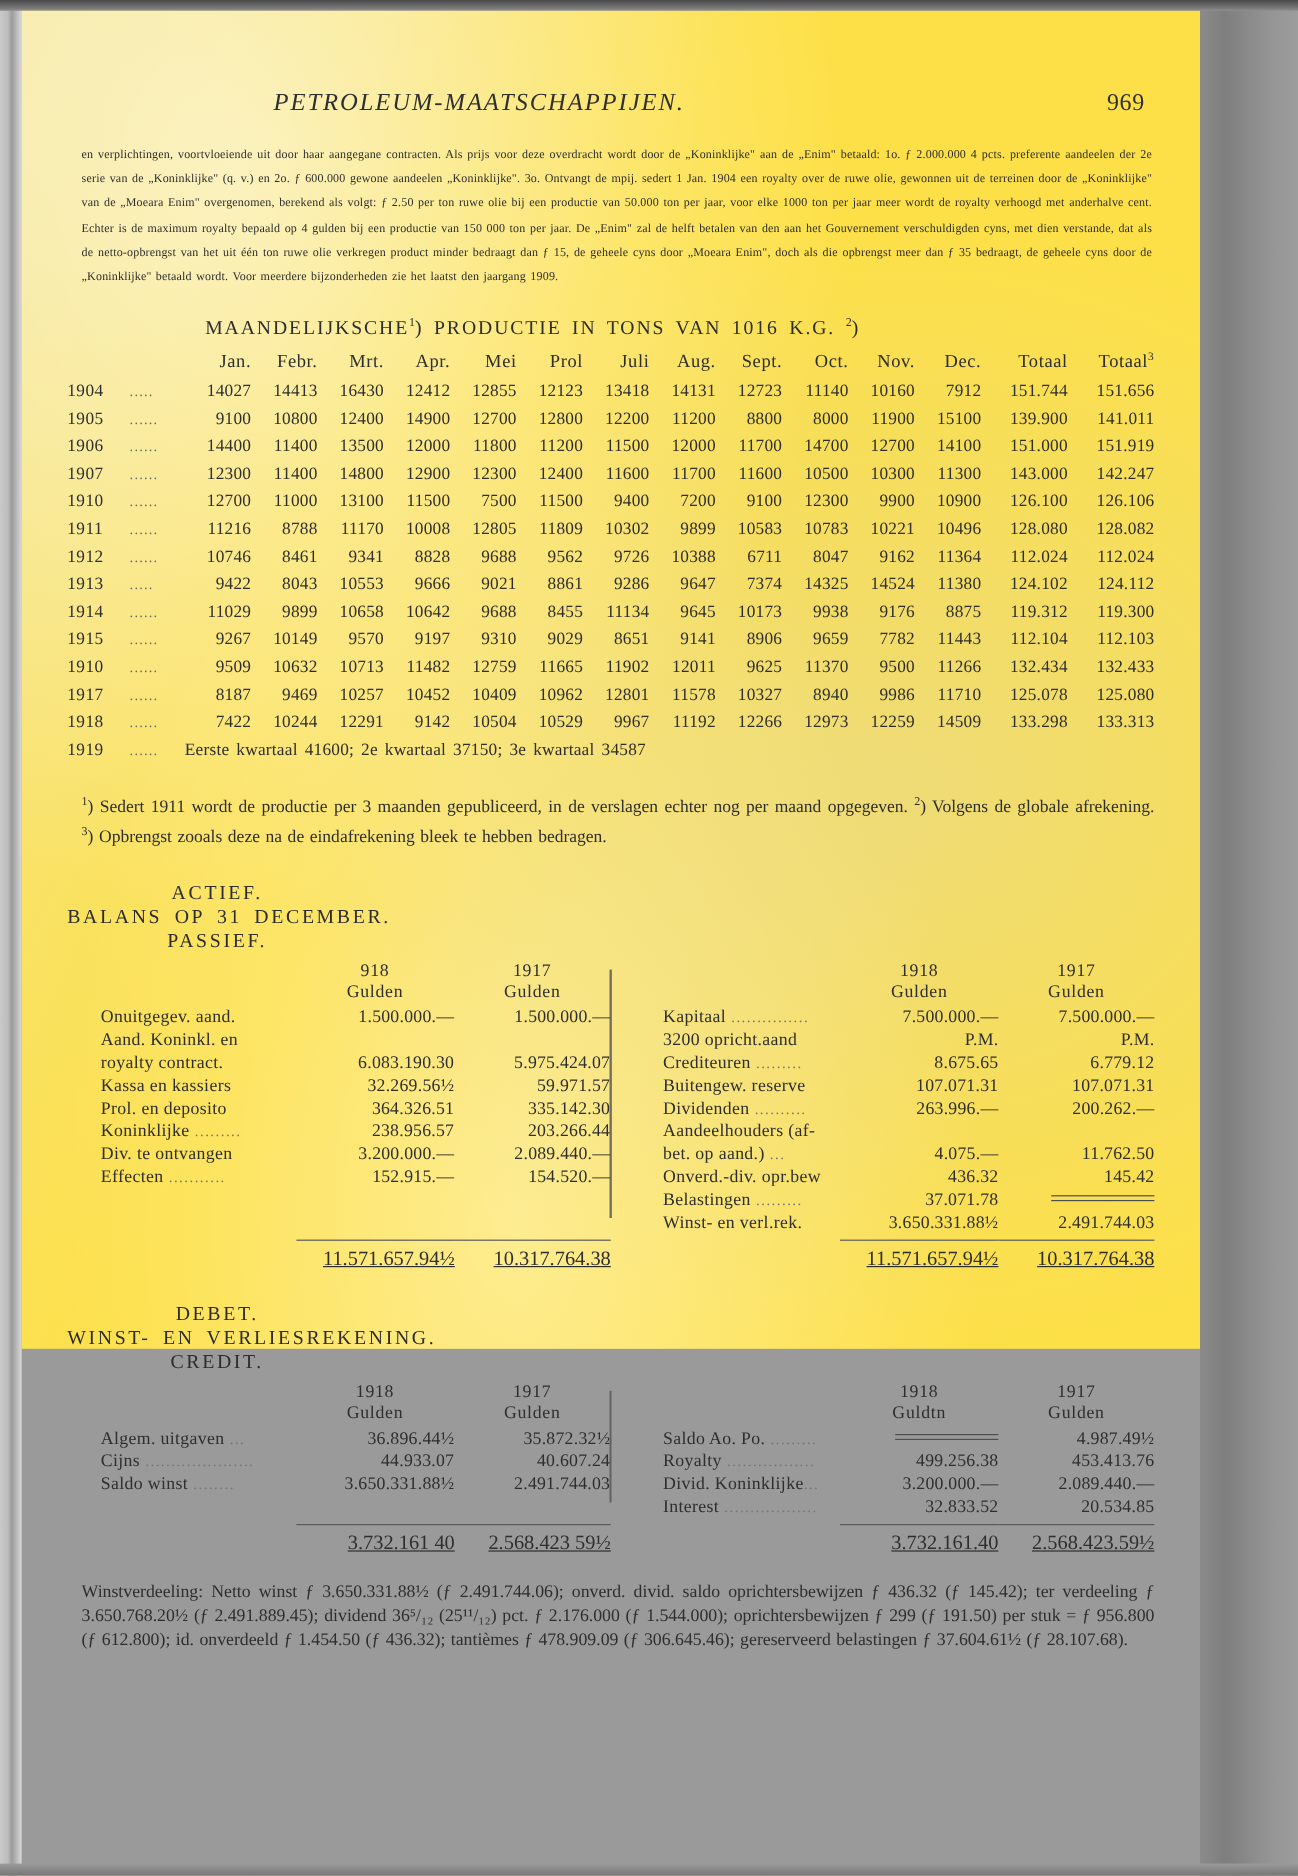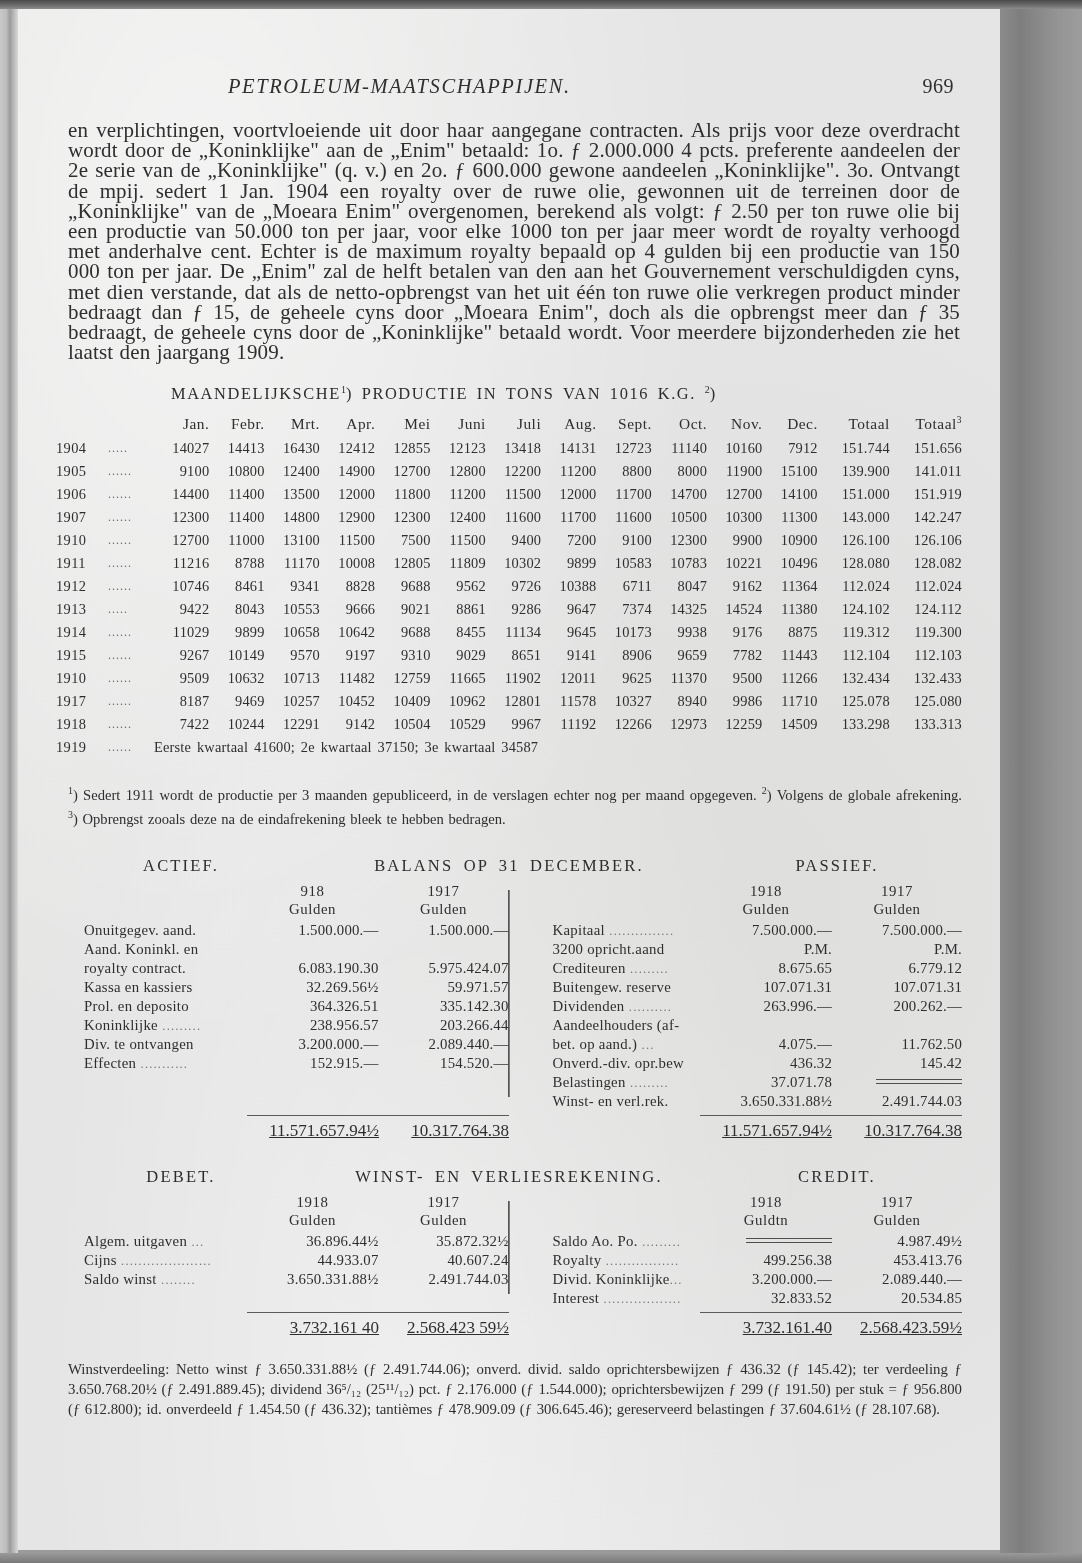--- a/index.html
+++ b/index.html
@@ -14,22 +14,22 @@
   #scan-top-edge{position:absolute;left:0;top:0;width:1082px;height:9px;
     background:linear-gradient(to bottom,#4a4a4a 0%,#6e6e6e 60%,#8d8d8d 100%);}
   #scan-left-edge{position:absolute;left:0;top:9px;width:18px;height:1554px;
     background:linear-gradient(to right,#c9c9c9 0%,#bdbdbd 35%,#9b9b9b 55%,#d9d9d9 100%);}
   #scan-right-edge{position:absolute;right:0;top:9px;width:82px;height:1554px;
     background:linear-gradient(to right,#8b8b8b 0%,#7e7e7e 25%,#949494 70%,#9d9d9d 100%);}
   #scan-bottom-edge{position:absolute;left:0;bottom:0;width:1082px;height:10px;
     background:linear-gradient(to top,#787878 0%,#9a9a9a 100%);}
   
   #page{
-    position:absolute;left:18px;top:9px;width:982px;height:1541px;
-    background:#e5e5e5;
+    position:absolute;left:18px;top:9px;width:982px;height:1115px;
+    background:#fde047;
     color:#303030;
   }
   #page:before{ 
     content:"";position:absolute;inset:0;pointer-events:none;
     background:
       radial-gradient(ellipse at 18% 12%, rgba(255,255,255,.55) 0%, rgba(255,255,255,0) 45%),
       radial-gradient(ellipse at 75% 58%, rgba(210,210,206,.35) 0%, rgba(210,210,206,0) 52%),
       radial-gradient(ellipse at 42% 90%, rgba(255,255,255,.40) 0%, rgba(255,255,255,0) 48%),
       linear-gradient(115deg, rgba(232,232,228,.45) 0%, rgba(246,246,243,0) 40%);
   }
@@ -42,21 +42,21 @@
   }
   .runhead-title{
     font-style:italic;font-size:20.5px;letter-spacing:1.6px;
     margin-left:172px;color:#2f2f2f;
   }
   .runhead-folio{font-size:20px;letter-spacing:.5px;color:#2e2e2e;margin-right:8px;}
 
   
   .body-para{
     margin-top:22px;
-    font-size:21px;line-height:20.2px;
+    font-size:10px;line-height:20.2px;
     text-align:justify;
     letter-spacing:.15px;
     word-spacing:1.0px;
     color:#2e2e2e;
     padding-left:12px;padding-right:2px;
   }
 
   
   .prod-title{
     margin-top:22px;margin-left:115px;
@@ -84,21 +84,21 @@
   .row-note td{text-align:left !important;padding-left:12px;letter-spacing:.5px;word-spacing:2px;margin-top:44px;}
 
   .footnotes{
     margin-top:22px;font-size:14.6px;line-height:19.6px;text-align:justify;
     color:#2e2e2e;padding-left:12px;word-spacing:1px;
   }
   .footnotes sup{font-size:10px;}
 
   
   .fin-block{margin-top:26px;position:relative;}
-  .fin-heads{display:flex;align-items:baseline;font-size:16.5px;letter-spacing:2.2px;color:#2d2d2d;}
+  .fin-heads{display:flex;align-items:baseline;font-size:16.5px;letter-spacing:2.2px;color:#2d2d2d;flex-direction:column;}
   .fin-heads .h-left{width:250px;text-align:center;}
   .fin-heads .h-mid{flex:1;text-align:center;word-spacing:4px;}
   .fin-heads .h-right{width:250px;text-align:center;}
 
   .ledger{display:flex;margin-top:6px;position:relative;}
   .ledger-side{width:50%;position:relative;box-sizing:border-box;margin-left:28px;}
   .ledger-side.right{padding-left:16px;}
   .ledger-rule{position:absolute;left:50%;top:8px;bottom:14px;width:0;
       border-left:1.3px solid #555;border-right:1.3px solid #7d7d7d;margin-left:-1px;}
 
@@ -156,21 +156,21 @@
   <table class="prod">
     <thead>
       <tr>
         <th class="c-year"></th>
         <th class="c-dots"></th>
         <th class="mcell">Jan.</th>
         <th class="mcell">Febr.</th>
         <th class="mcell">Mrt.</th>
         <th class="mcell">Apr.</th>
         <th class="mcell">Mei</th>
-        <th class="mcell">Juni</th>
+        <th class="mcell">Prol</th>
         <th class="mcell">Juli</th>
         <th class="mcell">Aug.</th>
         <th class="mcell">Sept.</th>
         <th class="mcell">Oct.</th>
         <th class="mcell">Nov.</th>
         <th class="mcell">Dec.</th>
         <th class="tot1">Totaal</th>
         <th class="tot2"><span>Totaal</span><sup>3</sup></th>
       </tr>
     </thead>

